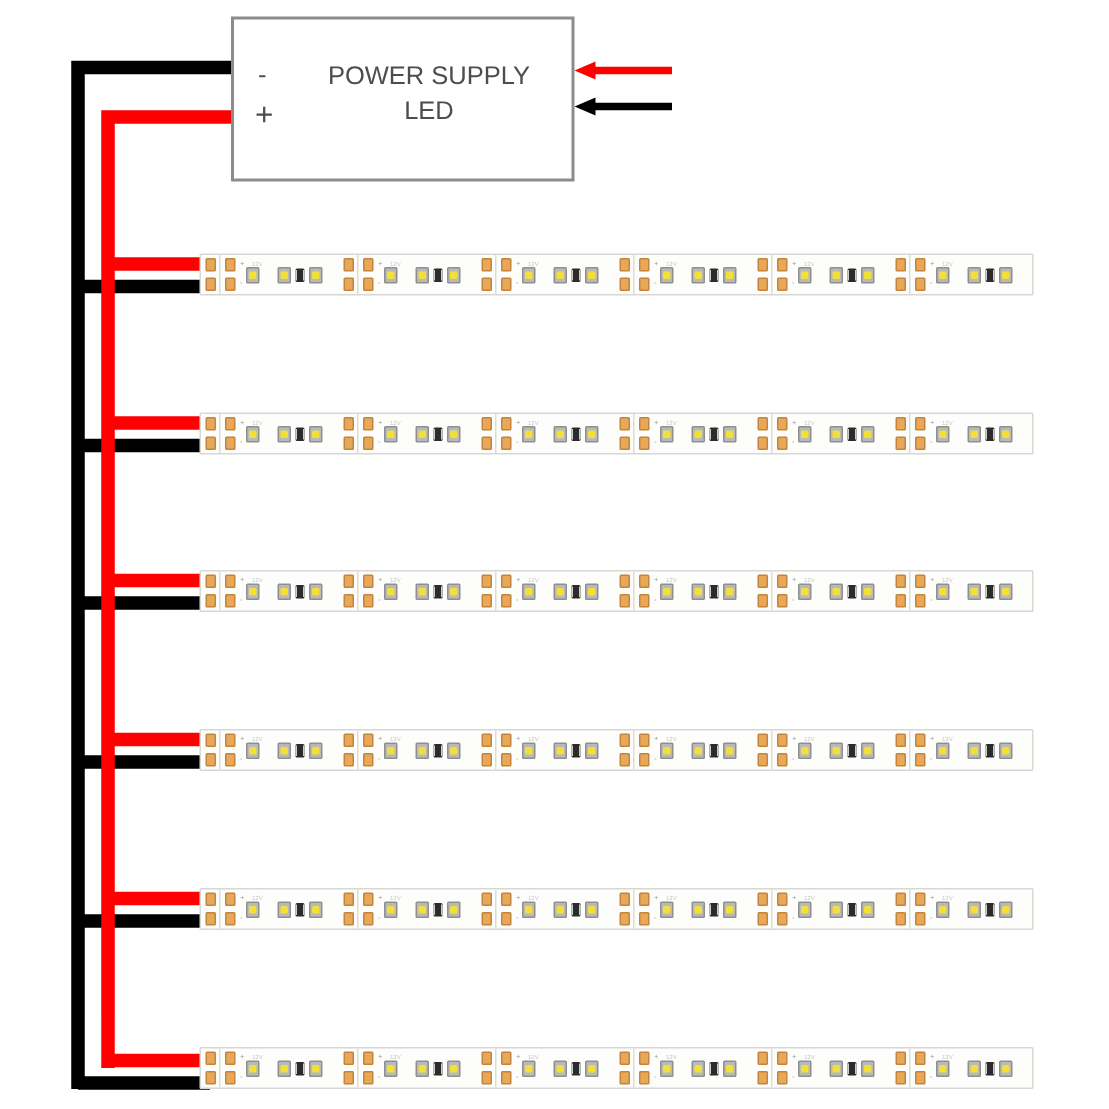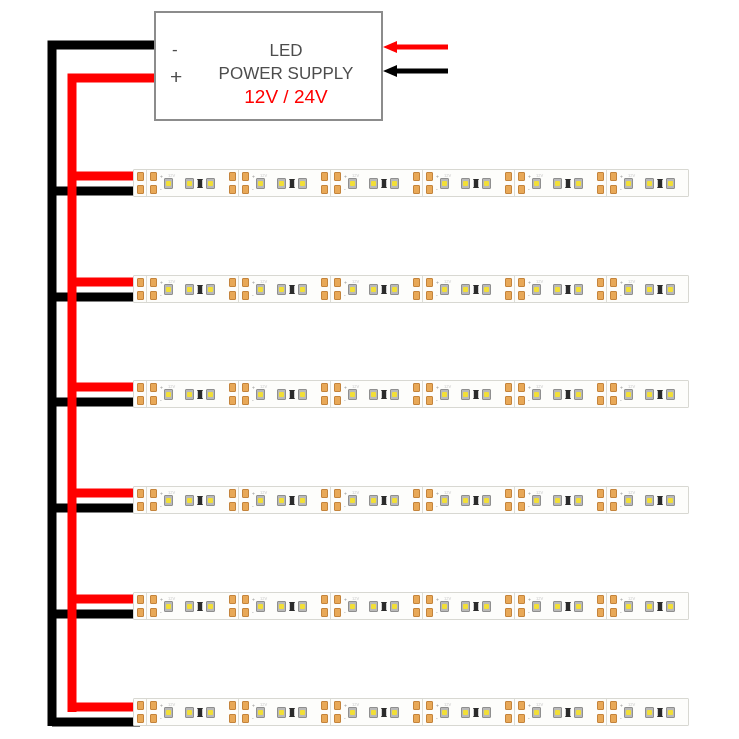--- a/index.html
+++ b/index.html
@@ -213,24 +213,23 @@
     <g>
       <line x1="448" y1="71" x2="392" y2="71" stroke="#000000" stroke-width="5"></line>
       <polygon points="383,71 397,65 397,77" fill="#000000"></polygon>
     </g>
   </svg>
 
   <div class="psu-box">
     <span class="psu-terminal psu-term-minus">-</span>
     <span class="psu-terminal psu-term-plus">+</span>
     <div class="psu-title">
+      <div>POWER SUPPLY</div>
       <div>LED</div>
-      <div>POWER SUPPLY</div>
     </div>
-    <div class="psu-voltage">12V / 24V</div>
   </div>
 
 
   <div id="strips-host">
       <div class="strip" aria-label="LED strip 1" style="top: 169px;">
         <div class="strip-inner">
           <div class="seg" style="left: 0px;">
             <div class="cutline" style="left: 12px;"></div>
             <div class="pad top" style="left: 3px;"></div>
             <div class="pad bot" style="left: 3px;"></div>

